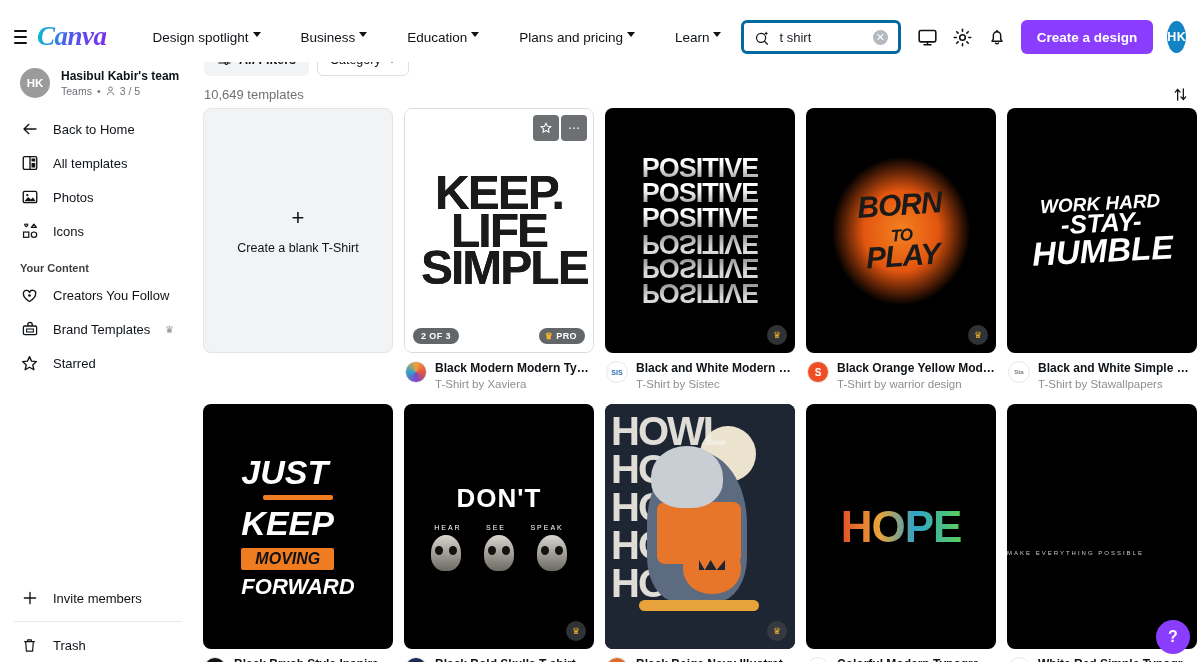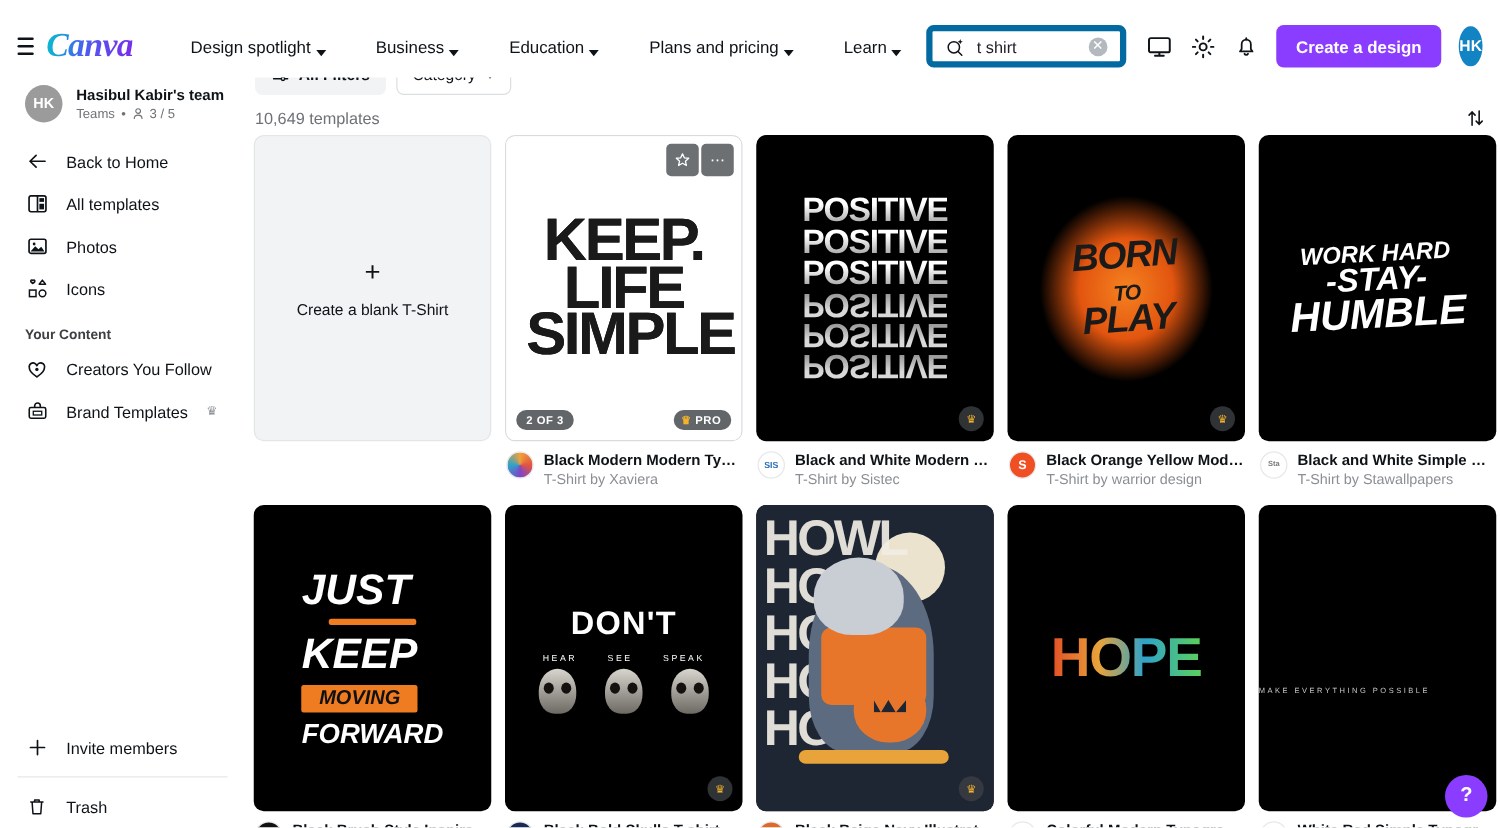--- a/index.html
+++ b/index.html
@@ -26,31 +26,31 @@
   .brand {
     font-family: "Liberation Serif", serif;
     font-size: 27px; font-style: italic; font-weight: 700;
     letter-spacing: -0.5px; margin-right: 26px; cursor: pointer;
     background: linear-gradient(100deg,#00c4cc 0%,#4b5df0 45%,#7d2ae8 100%);
     -webkit-background-clip: text; background-clip: text; color: transparent;
     padding-bottom: 2px;
   }
   .navitem {
     font-size: 13.5px; color: #0e1318; margin-right: 20px;
-    display: flex; align-items: flex-end; gap: 4px; cursor: pointer; white-space: nowrap; padding-left: 20px;
+    display: flex; align-items: flex-start; gap: 4px; cursor: pointer; white-space: nowrap; padding-left: 20px;
   }
   .caret { width: 0; height: 0; border-left: 4px solid transparent;
            border-right: 4px solid transparent; border-top: 5px solid #0e1318; margin-top:2px;}
   .spacer { flex: 1 1 auto; }
 
   .searchwrap {
     position: relative; width: 320px; height: 34px; margin-right: 16px;
   }
   .searchbox {
-    width: 100%; height: 34px; border: 5px solid #0369a1; border-radius: 6px;
+    width: 100%; height: 34px; border: 3px solid #0369a1; border-radius: 6px;
     background: #fff; display: flex; align-items: center; padding: 0 10px;
   }
   .searchbox .sicon { width: 17px; height: 17px; flex: 0 0 17px; margin-right: 8px; }
   .searchval { font-size: 13px; color: #23212b; flex:1; }
   .clearbtn {
     width: 15px; height: 15px; border-radius: 50%; background: #b3b9bf;
     color: #fff; font-size: 11px; line-height: 15px; text-align: center;
     cursor: pointer; flex: 0 0 15px; font-family:"Liberation Sans",sans-serif;
   }
   .hicon { width: 26px; height: 26px; margin-right: 14px; cursor: pointer;
@@ -398,20 +398,28 @@
           <svg width="18" height="18" viewBox="0 0 24 24">
             <rect x="3.2" y="8" width="17.6" height="11.4" rx="1.8" fill="none" stroke="#0e1318" stroke-width="1.7"></rect>
             <path d="M9 8V6.2a3 3 0 0 1 6 0V8" fill="none" stroke="#0e1318" stroke-width="1.7"></path>
             <rect x="7.5" y="12" width="9" height="4" fill="none" stroke="#0e1318" stroke-width="1.4"></rect>
           </svg>
         </span>
         <span>Brand Templates</span>
         <span class="crown-mini">♛</span>
       </div>
 
+      <div class="navrow">
+        <span class="ico">
+          <svg width="19" height="19" viewBox="0 0 24 24">
+            <path d="M12 3.3 14.6 9l6.2.6-4.7 4.2 1.4 6.1L12 16.7l-5.5 3.2 1.4-6.1L3.2 9.6 9.4 9z" fill="none" stroke="#0e1318" stroke-width="1.7" stroke-linejoin="round"></path>
+          </svg>
+        </span>
+        <span>Starred</span>
+      </div>
     </div>
 
     <div class="sb-bottom">
       <div class="navrow">
         <span class="ico">
           <svg width="18" height="18" viewBox="0 0 24 24">
             <path d="M12 4.5v15M4.5 12h15" stroke="#0e1318" stroke-width="1.8" stroke-linecap="round"></path>
           </svg>
         </span>
         <span>Invite members</span>

